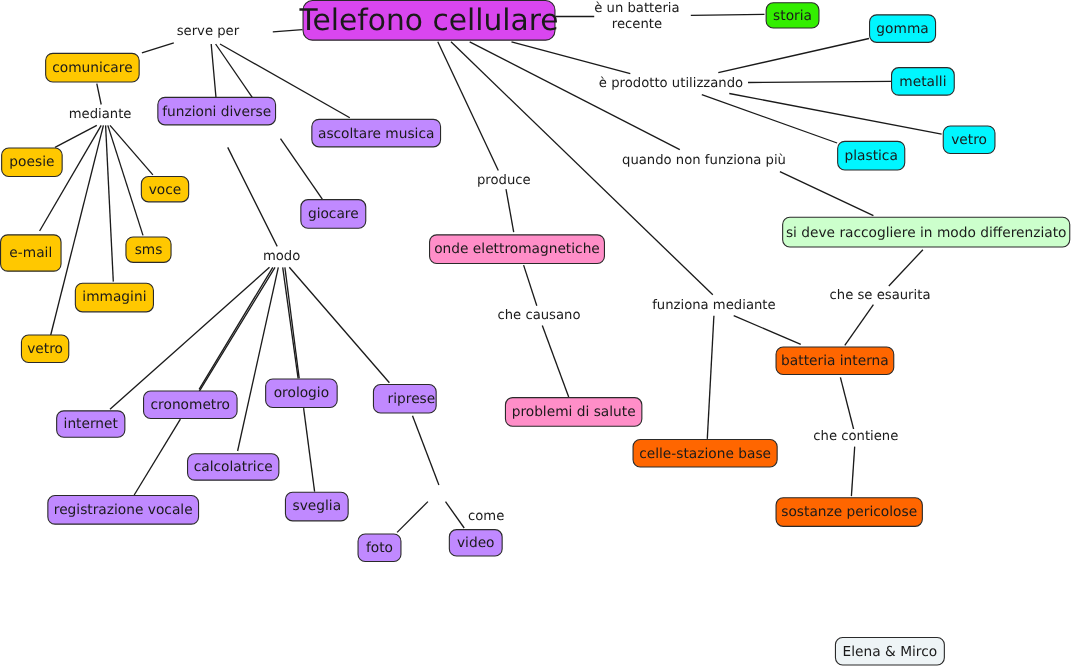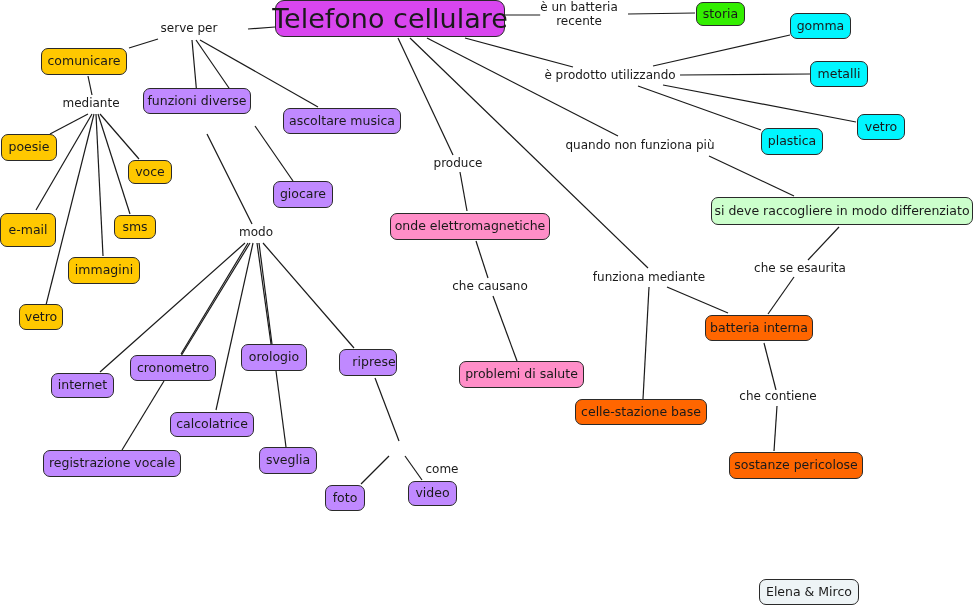--- a/index.html
+++ b/index.html
@@ -149,15 +149,15 @@
 
 <div class="node c-cyan" style="left:790px;top:13px;width:61px;height:26px;">gomma</div>
 <div class="node c-cyan" style="left:810px;top:61px;width:58px;height:26px;">metalli</div>
 <div class="node c-cyan" style="left:857px;top:114px;width:48px;height:26px;">vetro</div>
 <div class="node c-cyan" style="left:761px;top:128px;width:62px;height:27px;">plastica</div>
 
 <div class="node c-lightgreen" style="left:711px;top:197px;width:262px;height:28px;">si deve raccogliere in modo differenziato</div>
 
 <div class="node c-orange" style="left:705px;top:315px;width:108px;height:26px;">batteria interna</div>
 <div class="node c-orange" style="left:575px;top:399px;width:132px;height:26px;">celle-stazione base</div>
-<div class="node c-orange" style="left:705px;top:452px;width:134px;height:27px;margin-left:24px;">sostanze pericolose</div>
+<div class="node c-orange" style="left:705px;top:452px;width:134px;height:27px;">sostanze pericolose</div>
 
 <div class="node c-credit" style="left:759px;top:579px;width:100px;height:26px;">Elena &amp; Mirco</div>
 
 </body></html>

